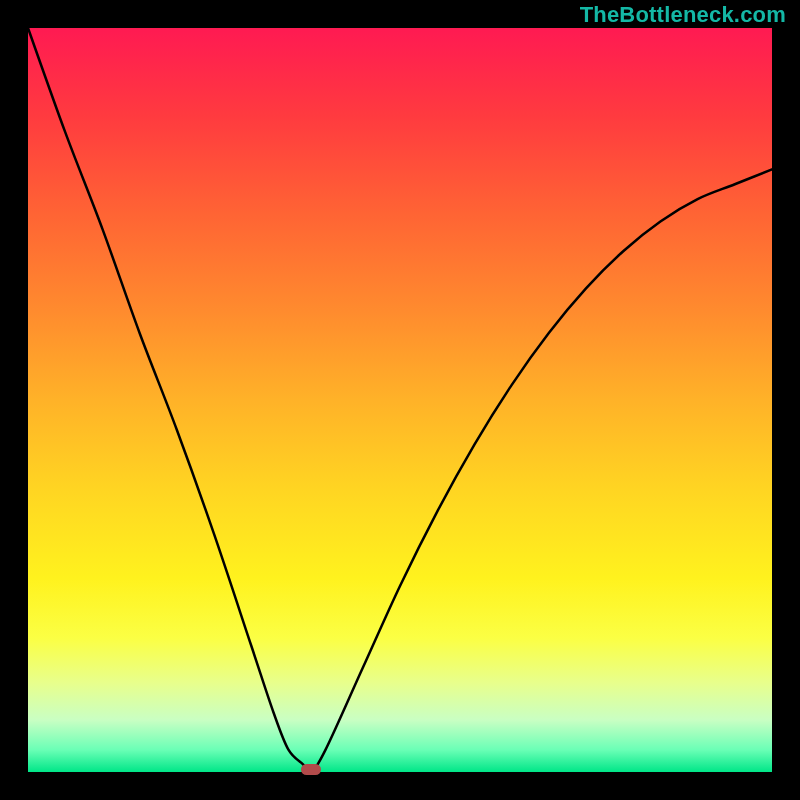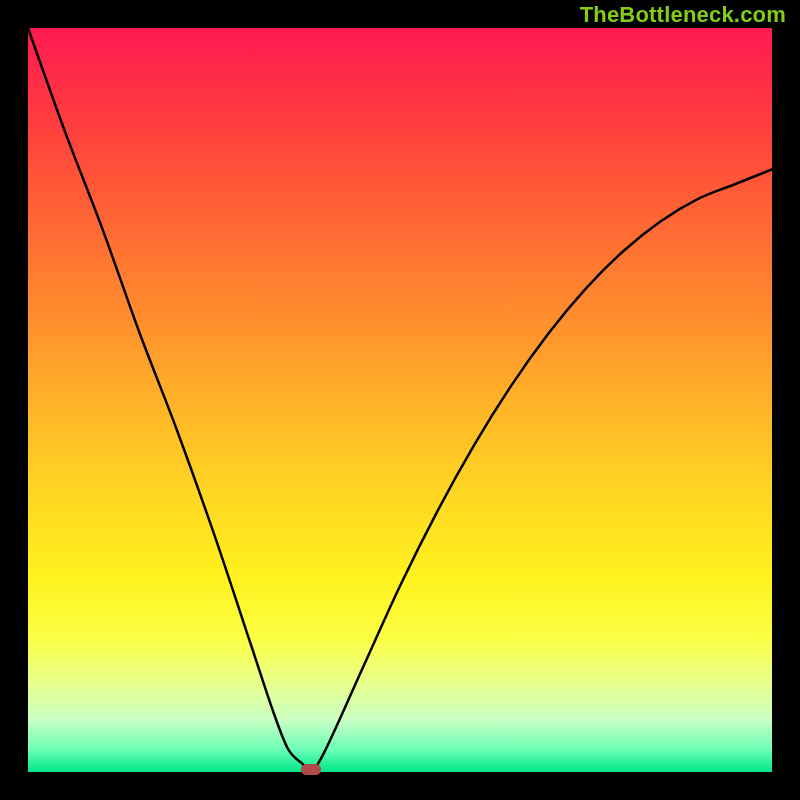--- a/index.html
+++ b/index.html
@@ -30,21 +30,21 @@
       #6bffb6 97%,
       #00e688 100%);
   }
   .watermark {
     position: absolute;
     top: 2px;
     right: 14px;
     font-family: Arial, Helvetica, sans-serif;
     font-size: 22px;
     font-weight: 600;
-    color: #84cc16;
+    color: #14b8a6;
     letter-spacing: 0.2px;
     user-select: none;
   }
   svg.curve {
     position: absolute;
     left: 0; top: 0;
     width: 744px;
     height: 744px;
     overflow: visible;
   }

